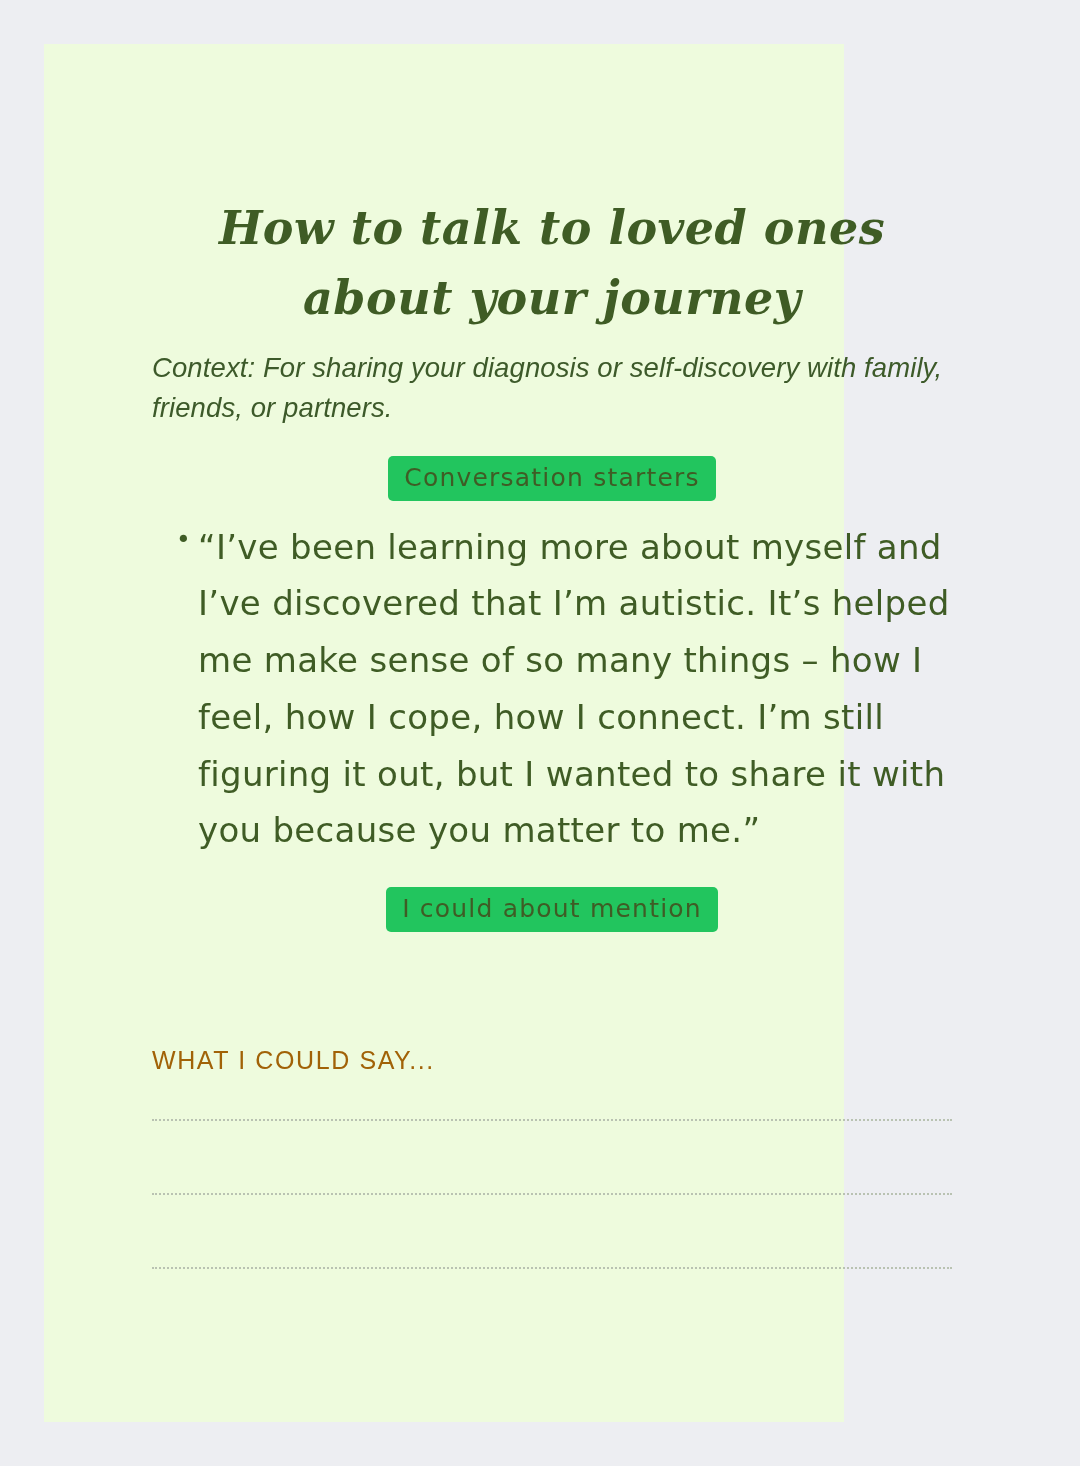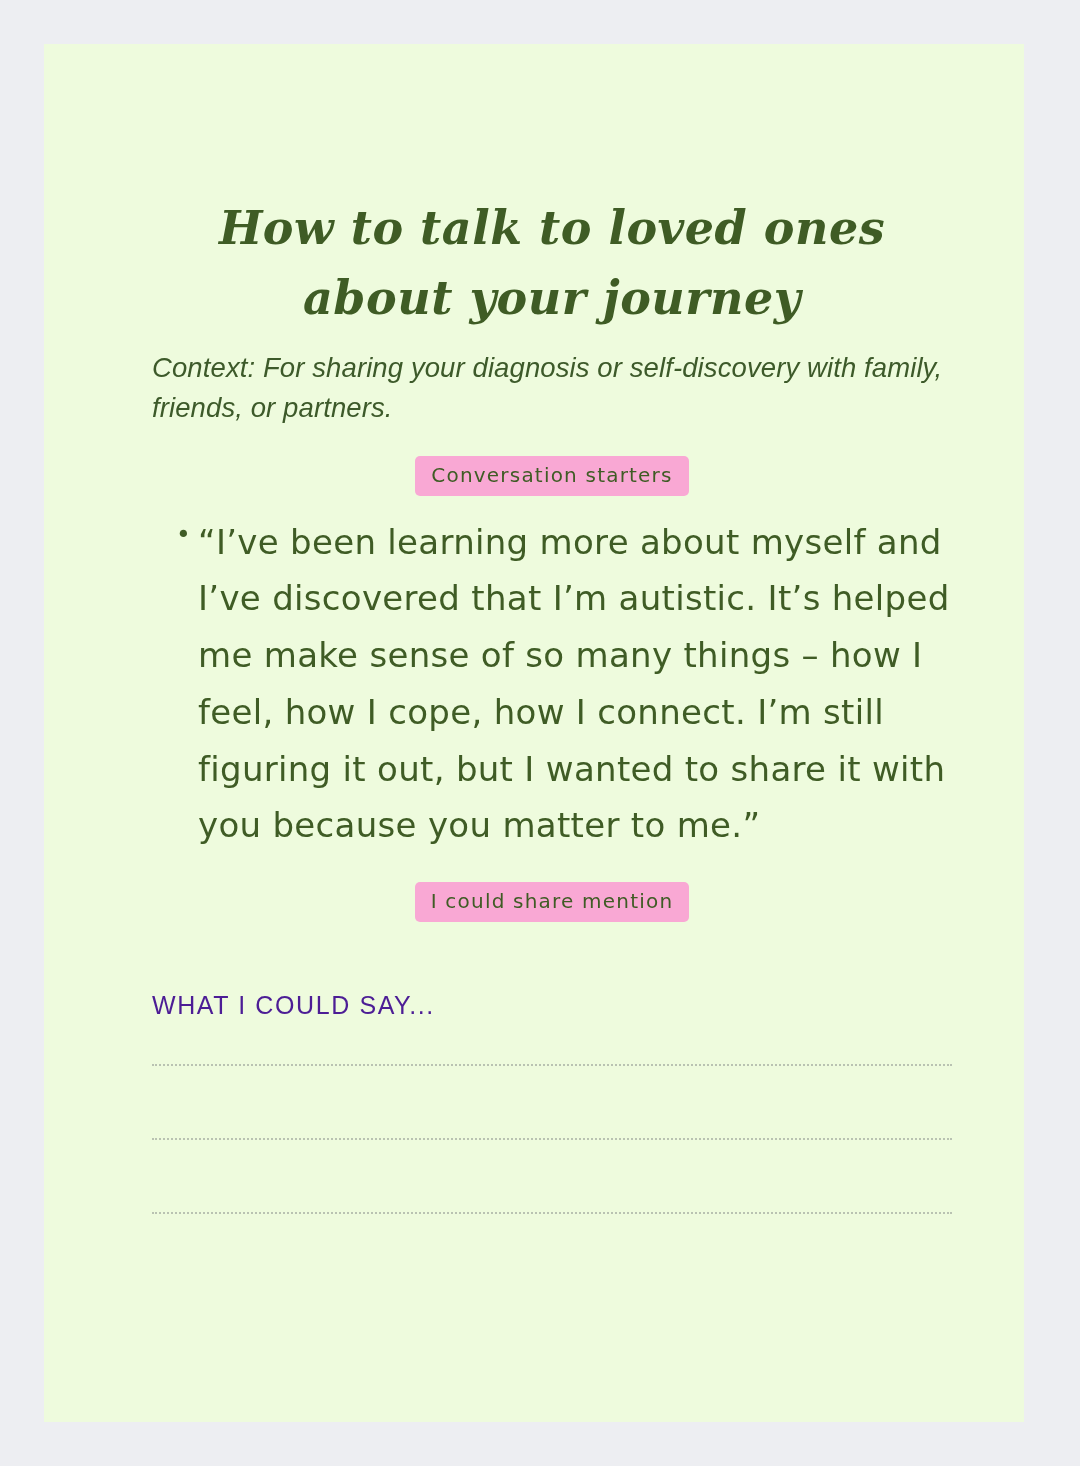--- a/index.html
+++ b/index.html
@@ -10,21 +10,21 @@
     width: 1080px;
     height: 1466px;
     background: #edeef2;
     font-family: "DejaVu Sans", sans-serif;
     overflow: hidden;
   }
   .page {
     position: absolute;
     left: 44px;
     top: 44px;
-    width: 980px;
+    width: 800px;
     height: 1378px;
     background: #eefbdd;
   }
   .inner {
     position: absolute;
     left: 108px;
     top: 0;
     width: 800px;
     height: 100%;
   }
@@ -48,24 +48,24 @@
     line-height: 1.45;
     color: #3d5a2a;
     letter-spacing: 0.1px;
   }
   .pill-wrap {
     text-align: center;
     margin-top: 28px;
   }
   .pill {
     display: inline-block;
-    background: #f9a8d4;
+    background: #22c55e;
     color: #3f5c25;
     font-family: "DejaVu Sans", sans-serif;
-    font-size: 20px;
+    font-size: 25px;
     letter-spacing: 1.2px;
     padding: 7px 16px 9px 16px;
     border-radius: 5px;
   }
   ul.bullets {
     margin: 18px 0 0 0;
     padding-left: 46px;
     list-style: none;
   }
   ul.bullets li {
@@ -86,25 +86,25 @@
     color: #3f5c25;
   }
   ul.bullets.tight li {
     line-height: 1.68;
     margin-bottom: 1px;
   }
   .quote-block li {
     line-height: 1.72;
   }
   .section-label {
-    margin-top: 69px;
+    margin-top: 114px;
     font-family: "Liberation Sans", sans-serif;
     font-size: 25px;
     letter-spacing: 1.6px;
-    color: #4c1d95;
+    color: #a16207;
   }
   .lines {
     margin-top: 44px;
   }
   .line {
     height: 0;
     border-bottom: 2px dotted #b9c2b2;
     margin-bottom: 72px;
   }
 </style>
@@ -120,21 +120,21 @@
 
     <div class="pill-wrap">
       <span class="pill">Conversation starters</span>
     </div>
 
     <ul class="bullets quote-block">
       <li>“I’ve been learning more about myself and I’ve discovered that I’m autistic. It’s helped me make sense of so many things – how I feel, how I cope, how I connect. I’m still figuring it out, but I wanted to share it with you because you matter to me.”</li>
     </ul>
 
     <div class="pill-wrap">
-      <span class="pill">I could share mention</span>
+      <span class="pill">I could about mention</span>
     </div>
 
 
     <div class="section-label">WHAT I COULD SAY...</div>
 
     <div class="lines">
       <div class="line"></div>
       <div class="line"></div>
       <div class="line"></div>
     </div>

